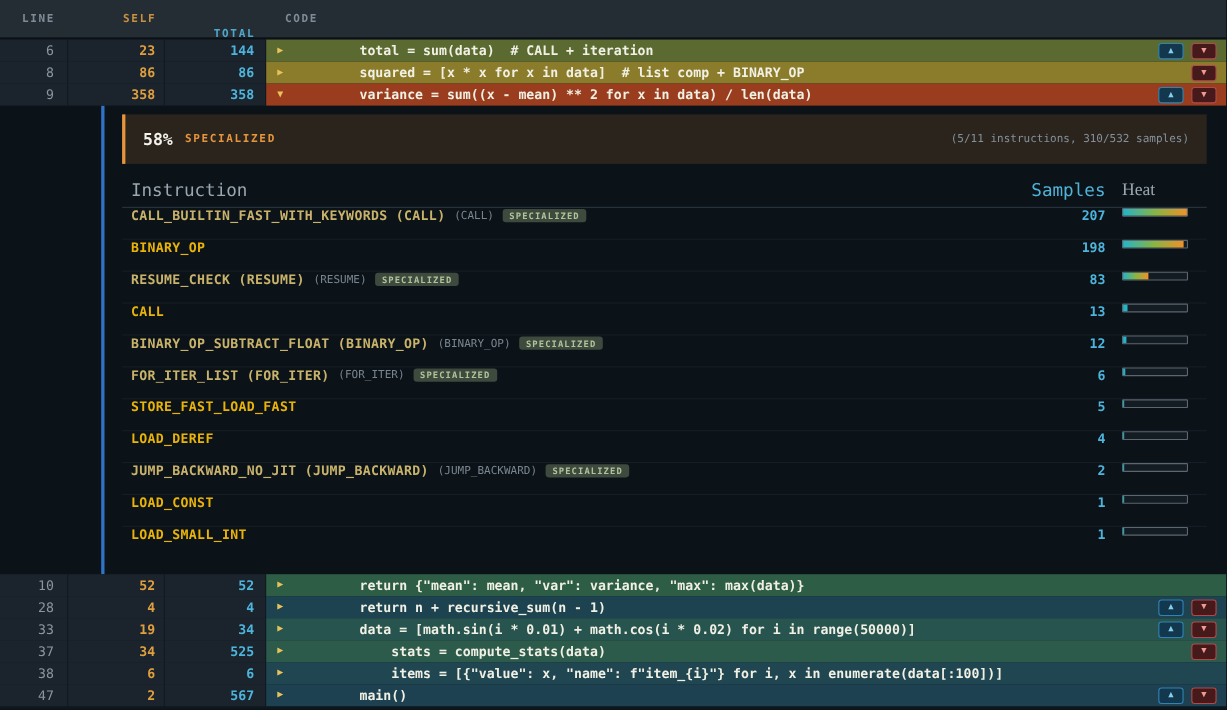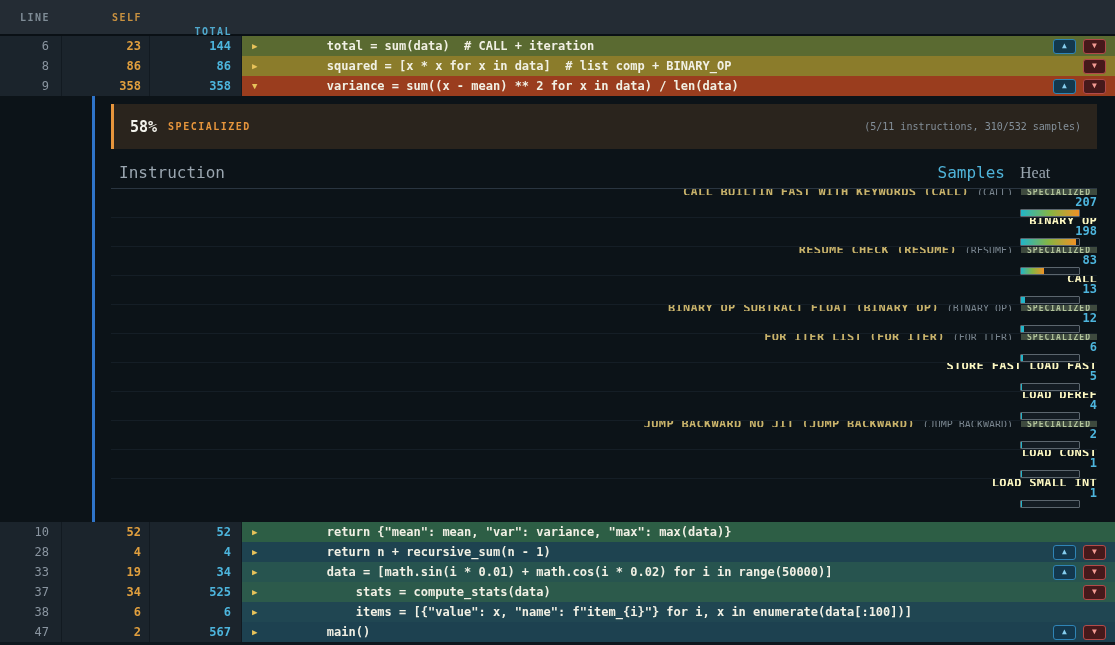--- a/index.html
+++ b/index.html
@@ -59,44 +59,45 @@
   .meta { margin-left:auto; color:#84909a; font-size:10px; }
 
   .instr-header {
     display:flex; align-items:center; height:32px; margin-top:8px;
     border-bottom:1px solid #2a3540; color:#9aa6b0; font-size:16px;
   }
   .h-name { flex:1; padding-left:8px; }
   .h-samples { width:70px; text-align:right; color:#4fb3d9; }
   .h-heat { width:92px; padding-left:15px;font-family:Liberation Serif, serif; }
 
-  .instr-row { display:flex; align-items:flex-end; height:29px; border-bottom:1px solid #151e26;flex-direction:column; }
+  .instr-row { display:flex; align-items:flex-start; height:29px; border-bottom:1px solid #151e26; }
   .instr-row:last-child { border-bottom:none; }
   .instr-name-wrap { flex:1; padding-left:8px; display:flex; align-items:center; gap:8px; white-space:nowrap; overflow:hidden; }
-  .instr-name { font-weight:bold; font-size:12px; color:#fef9c3; letter-spacing:0.3px; }
+  .instr-name { font-weight:bold; font-size:12px; color:#eab308; letter-spacing:0.3px; }
   .instr-name.spec { color:#c9b36b; }
   .instr-base { color:#79858f; font-size:10px; }
   .badge {
     background:#3e4a3e; color:#b2c39b; font-size:8px; font-weight:bold;
     padding:2px 6px 1px; border-radius:3px; letter-spacing:1px; flex:none;
   }
   .instr-samples { width:70px; text-align:right; color:#4db5dd; font-weight:bold; font-size:12px; }
   .heat-cell { width:92px; padding-left:15px; }
   .heat-track { width:60px; height:8px; border:1px solid #5c666e; background:#141c23; border-radius:1px; }
   .heat-fill { height:100%; }
 </style>
 </head>
 <body>
 
 <div class="app">
 
   <div class="table-header">
     <div class="hc hc-line">LINE</div>
     <div class="hc hc-self">SELF</div>
     <div class="hc hc-total">TOTAL</div>
+    <div class="hc hc-code">CODE</div>
   </div>
 
   <div id="rows-top">
       <div class="code-row">
         <div class="gcol line-col">6</div>
         <div class="gcol self-col">23</div>
         <div class="gcol total-col">144</div>
         <div class="code-col" style="background: rgb(90, 106, 49);"><span class="caret">▶</span><span class="code-text">        total = sum(data)  # CALL + iteration</span><span class="row-btns"><button class="btn up">▲</button><button class="btn down">▼</button></span></div>
       </div>
       <div class="code-row">

